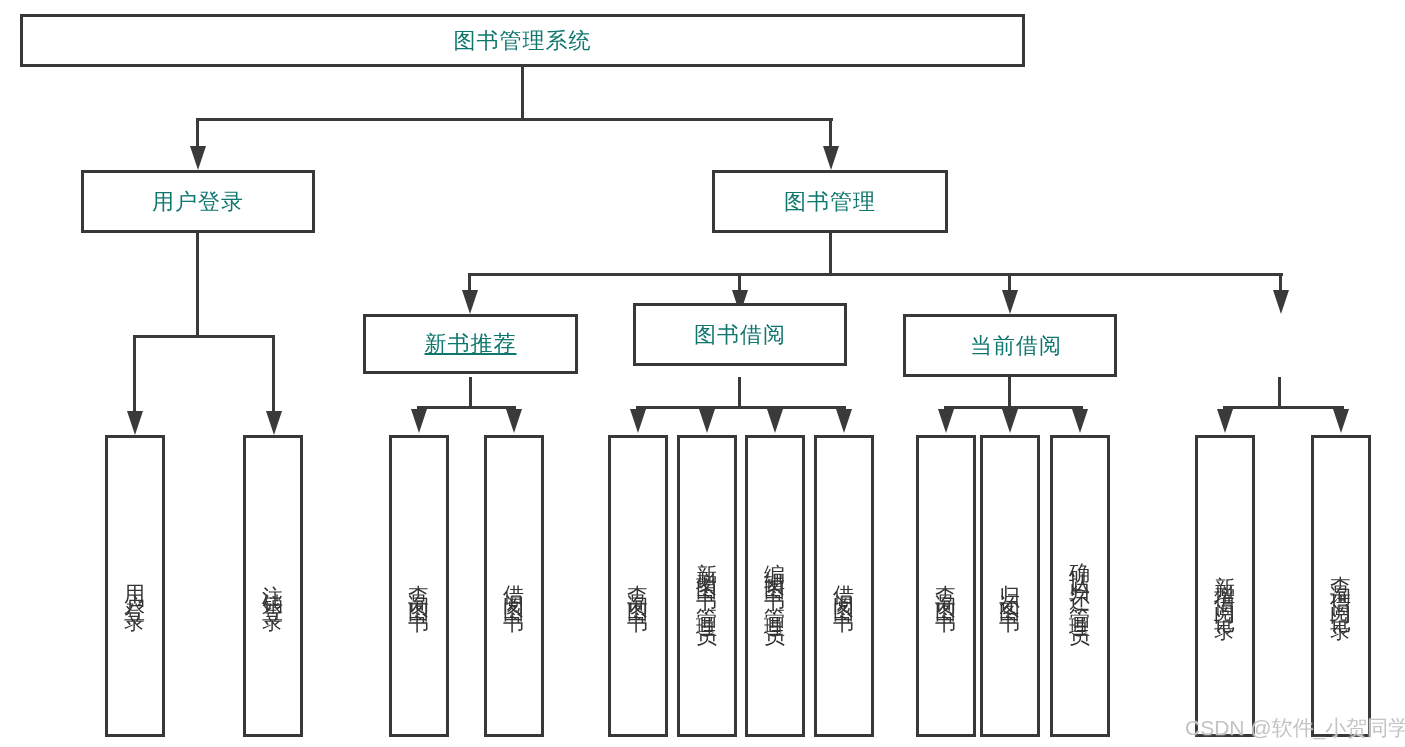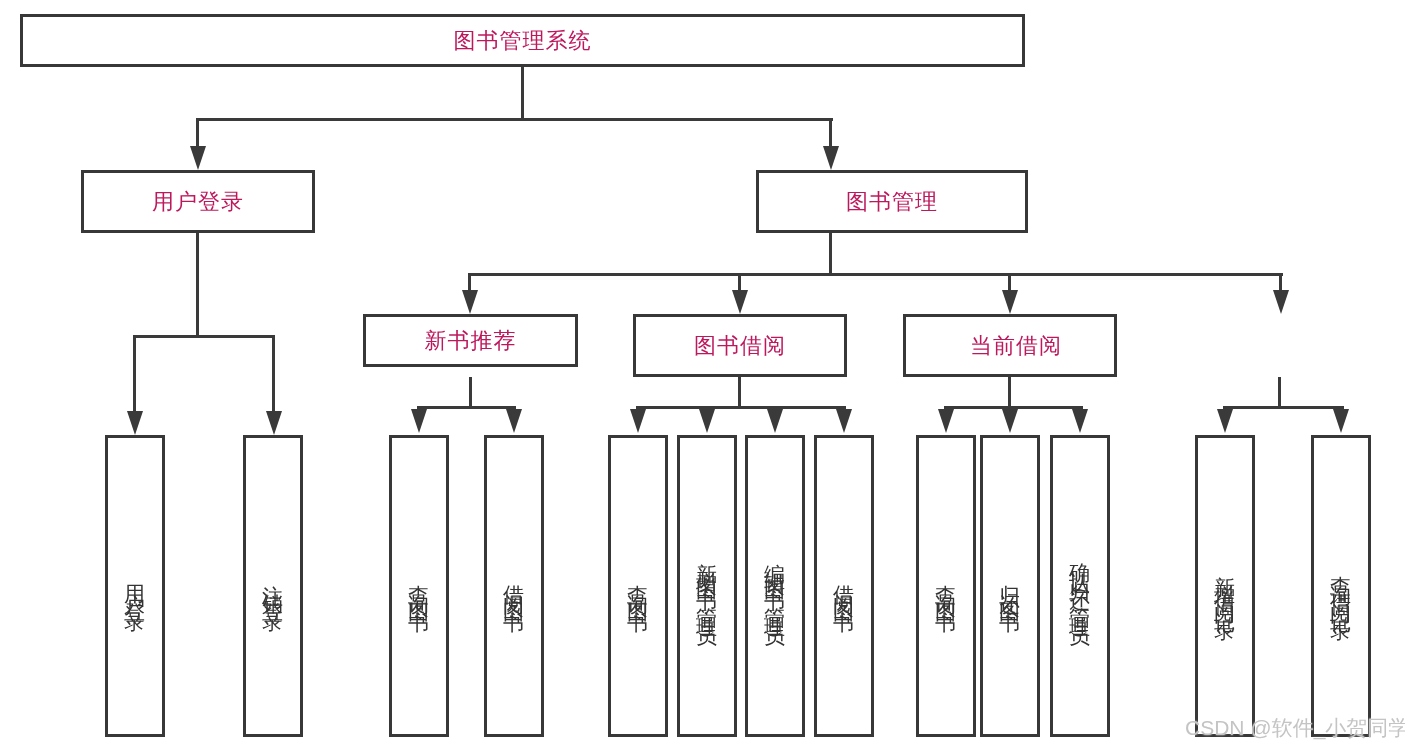--- a/index.html
+++ b/index.html
@@ -13,21 +13,21 @@
   }
   .box{
     position:absolute;
     box-sizing:border-box;
     border:3px solid #383838;
     background:#ffffff;
     display:flex;
     align-items:center;
     justify-content:center;
     font-size:22px;
-    color:#be185d;
+    color:#0f766e;
     letter-spacing:1px;
   }
   .vbox{
     position:absolute;
     box-sizing:border-box;
     border:3px solid #383838;
     background:#ffffff;
     width:60px;
     height:302px;
     top:435px;
@@ -77,21 +77,21 @@
   <div class="v-line" style="left:521px;top:67px;height:51px;"></div>
   <div class="h-line" style="left:196px;top:118px;width:637px;"></div>
   <div class="v-line" style="left:196px;top:121px;height:26px;"></div>
   <div class="arrow" style="left:190px;top:146px;"></div>
   <div class="v-line" style="left:829px;top:121px;height:26px;"></div>
   <div class="arrow" style="left:823px;top:146px;"></div>
 
   <div class="box" style="left:81px;top:170px;width:234px;height:63px;">
     <span>用户登录</span>
   </div>
-  <div class="box" style="left:712px;top:170px;width:272px;height:63px;margin-left:44px;">
+  <div class="box" style="left:712px;top:170px;width:236px;height:63px;">
     <span>图书管理</span>
   </div>
 
   <div class="v-line" style="left:196px;top:233px;height:102px;"></div>
   <div class="h-line" style="left:133px;top:335px;width:142px;"></div>
   <div class="v-line" style="left:133px;top:338px;height:74px;"></div>
   <div class="arrow" style="left:127px;top:411px;"></div>
   <div class="v-line" style="left:272px;top:338px;height:74px;"></div>
   <div class="arrow" style="left:266px;top:411px;"></div>
 
@@ -99,24 +99,24 @@
   <div class="h-line" style="left:468px;top:273px;width:815px;"></div>
   <div class="v-line" style="left:468px;top:276px;height:14px;"></div>
   <div class="arrow" style="left:462px;top:290px;"></div>
   <div class="v-line" style="left:738px;top:276px;height:14px;"></div>
   <div class="arrow" style="left:732px;top:290px;"></div>
   <div class="v-line" style="left:1008px;top:276px;height:14px;"></div>
   <div class="arrow" style="left:1002px;top:290px;"></div>
   <div class="v-line" style="left:1279px;top:276px;height:14px;"></div>
   <div class="arrow" style="left:1273px;top:290px;"></div>
 
-  <div class="box" style="left:363px;top:314px;width:215px;height:53px;">
+  <div class="box" style="left:363px;top:314px;width:215px;height:60px;text-decoration:underline;">
     <span>新书推荐</span>
   </div>
-  <div class="box" style="left:633px;top:314px;width:214px;height:63px;">
+  <div class="box" style="left:633px;top:303px;width:214px;height:63px;">
     <span>图书借阅</span>
   </div>
   <div class="box" style="left:903px;top:314px;width:214px;height:63px;padding-left:12px;">
     <span>当前借阅</span>
   </div>
 
   <div class="v-line" style="left:469px;top:377px;height:29px;"></div>
   <div class="h-line" style="left:417px;top:406px;width:99px;"></div>
   <div class="arrow" style="left:411px;top:409px;"></div>
   <div class="arrow" style="left:506px;top:409px;"></div>

